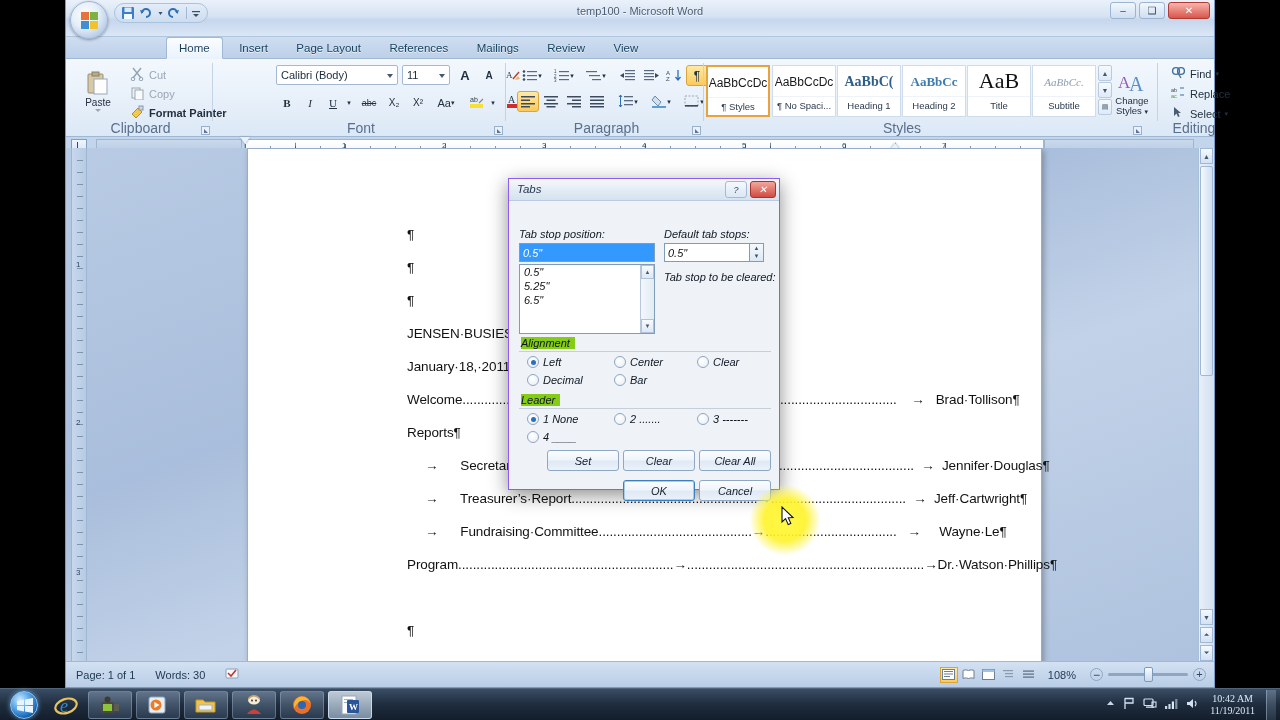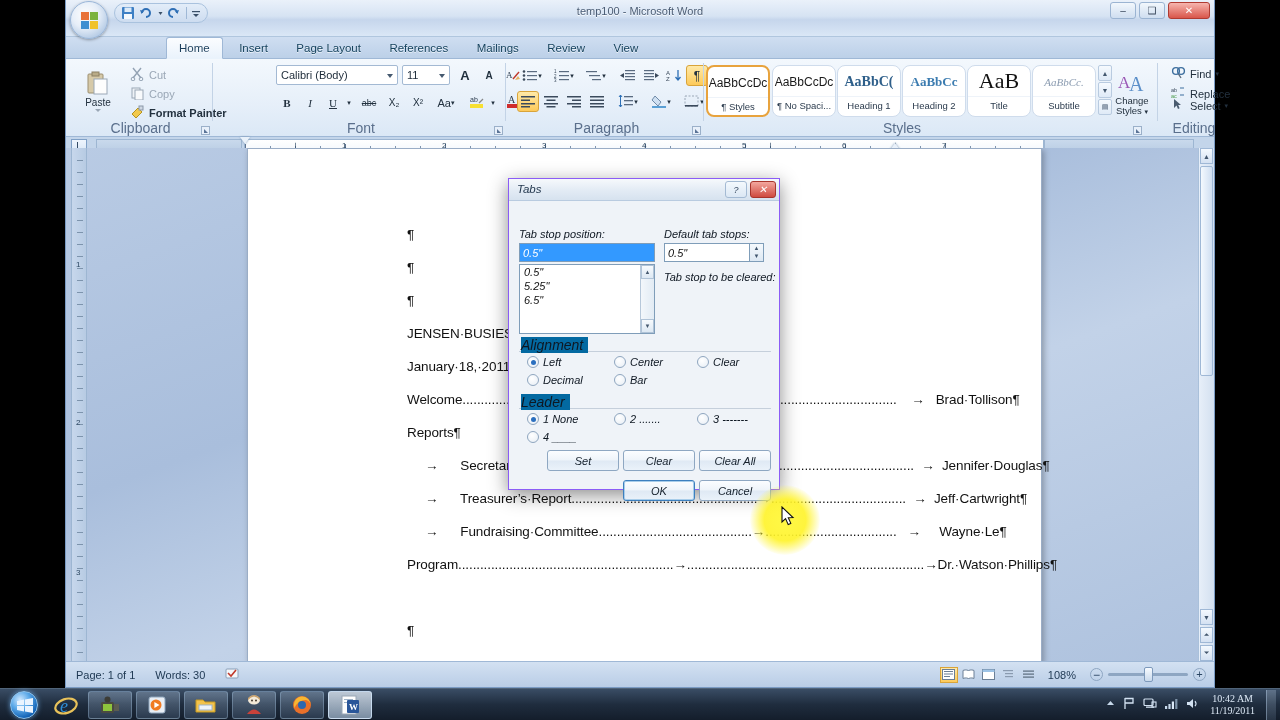--- a/index.html
+++ b/index.html
@@ -120,21 +120,21 @@
     position: absolute; width: 22px; height: 21px; border: 1px solid transparent;
     border-radius: 3px; display:flex; align-items:center; justify-content:center;
     font-size: 11px; color: #22313f;
   }
   .tb.on { background: linear-gradient(180deg,#ffe9a8,#fdca5a); border-color:#d9a43a; }
   .tb.wide { width: 30px; }
 
   
   .style-item {
     position: absolute; top: 6px; width: 64px; height: 52px;
-    background: #fff; border: 1px solid #cfdcec; border-radius: 8px;
+    background: #fff; border: 1px solid #cfdcec; border-radius: 0;
     text-align: center; overflow: hidden;
   }
   .style-item.sel { border: 2px solid #e8a33d; background:#fff; }
   .style-item .sample {
     height: 30px; line-height: 32px; font-size: 12px; color: #1a1a1a;
     overflow: hidden; white-space: nowrap;
   }
   .style-item .nm {
     font-size: 9.5px; color: #2b3b4d; line-height: 12px; border-top: 1px solid #eef3f9;
     padding-top:3px; white-space: nowrap; overflow:hidden;
@@ -255,21 +255,21 @@
     position:absolute; background:#fff; border:1px solid #7f9db9; overflow:hidden;
   }
   .listbox .it { padding: 1px 4px; font-size:11px; color:#111; }
   .lb-scroll { position:absolute; right:0; top:0; bottom:0; width:14px;
      background:linear-gradient(90deg,#f3f7fb,#e2ebf4); border-left:1px solid #b7c8da; }
   .lb-scroll .a { position:absolute;left:0;right:0;height:14px;
      background:linear-gradient(180deg,#f7fafd,#dde8f3);border:1px solid #b0c3d7;
      display:flex;align-items:center;justify-content:center;font-size:6px;color:#46596f;}
 
   .gbox { position:absolute; border-top:1px solid #c5cfdb; }
-  .gbox-title { position:absolute; background:#0369a1; padding-right:5px; font-size:14px; color:#0e1722; }
+  .gbox-title { position:absolute; background:#84cc16; padding-right:5px; font-size:11px; color:#0e1722; }
 
   .radio { position:absolute; display:flex; align-items:center; font-size:11px; color:#0e1722; }
   .radio .dot {
     width:12px;height:12px;border-radius:50%;
     background: radial-gradient(circle at 40% 35%, #ffffff, #e6edf5);
     border:1px solid #8fa6bf; margin-right:4px; position:relative; flex:none;
   }
   .radio.on .dot:after {
     content:""; position:absolute; left:2.5px; top:2.5px; width:5px;height:5px;border-radius:50%;
     background:#2b6fbf;
@@ -692,21 +692,21 @@
         <div class="btn" style="left:6px;top:25px">
           <span class="ico">
             <svg width="15" height="13" viewBox="0 0 15 13">
                 <text x="0" y="6" font-size="5.5" fill="#3b4a5c">ab</text>
                 <text x="0" y="12" font-size="5.5" fill="#4a9a4a">ac</text>
                 <path d="M9 2 L13 2 M9 9 L13 9" stroke="#3c6e9e" stroke-width="1.2"></path>
               </svg>
           </span>
           <span style="margin-left:4px">Replace</span>
         </div>
-        <div class="btn" style="left:6px;top:37px">
+        <div class="btn" style="left:6px;top:45px">
           <span class="ico">
             <svg width="15" height="13" viewBox="0 0 15 13">
                 <path d="M3 1 L3 10 L5.5 7.5 L7 11 L8.6 10.2 L7.2 7 L10 7 Z" fill="#4a5c70"></path>
               </svg>
           </span>
           <span style="margin-left:4px">Select</span>
           <span style="font-size:7px;margin-left:4px">▾</span>
         </div>
         <div class="gname" style="left:0;width:66px">Editing</div>
       </div>

